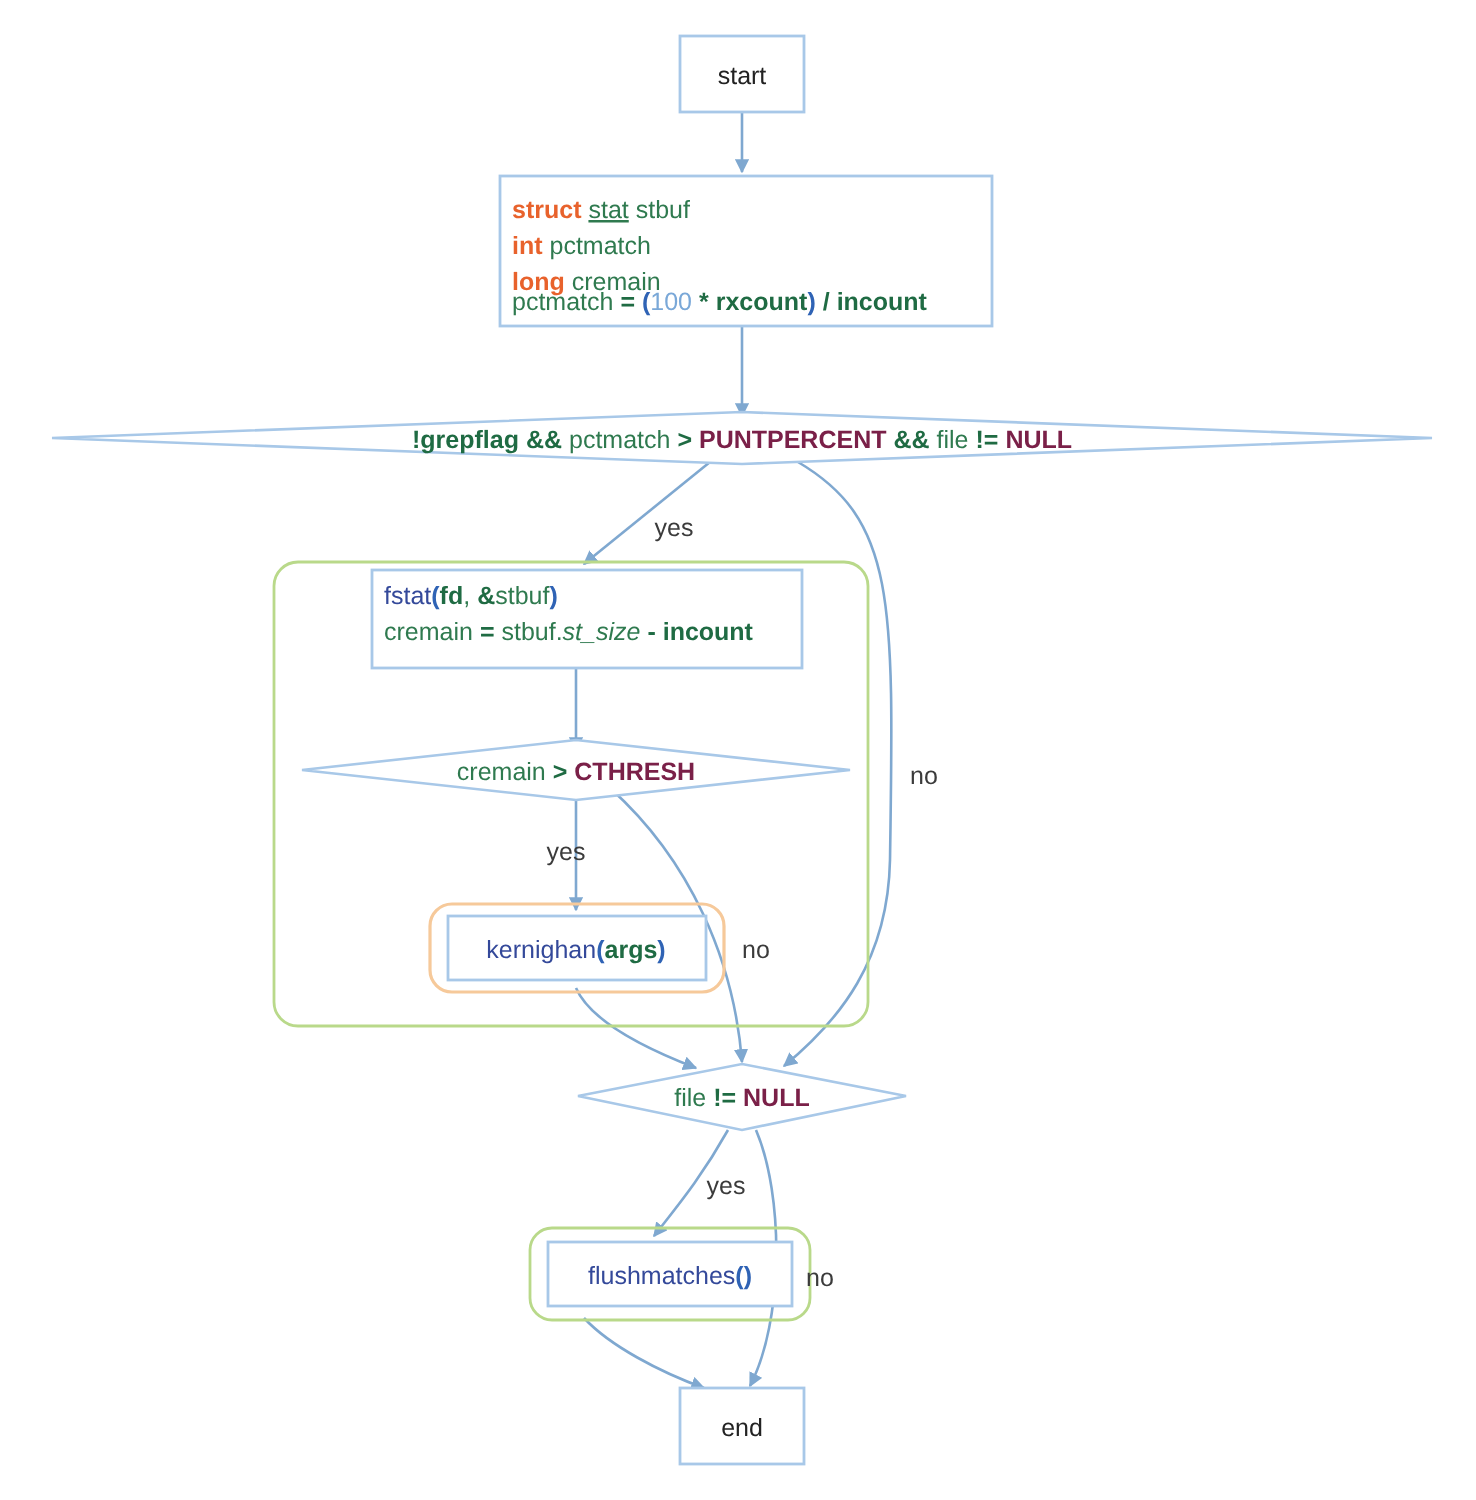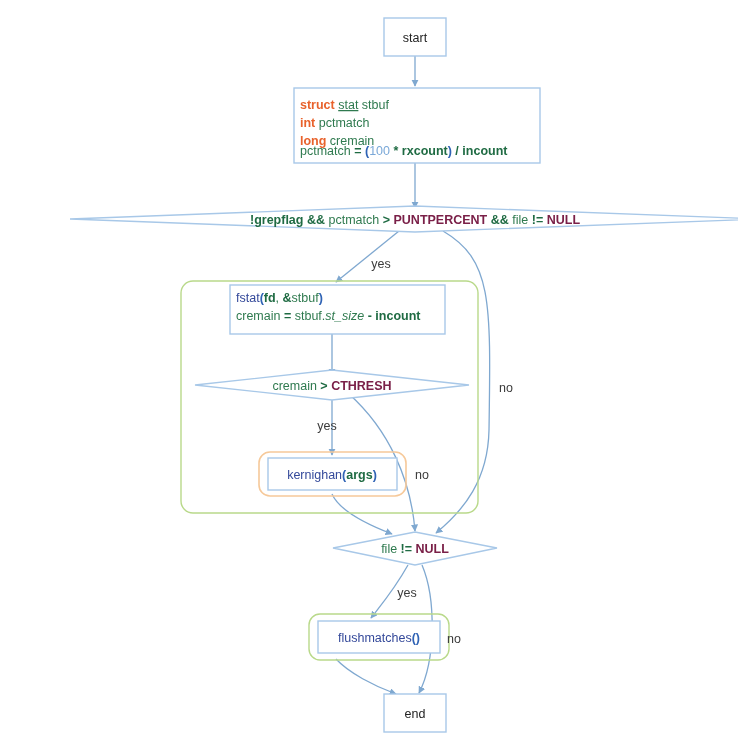--- a/index.html
+++ b/index.html
@@ -10,21 +10,20 @@
   body {
     width: 738px;
     height: 750px;
     font-family: "Liberation Sans", sans-serif;
     overflow: hidden;
   }
   #flow-root {
     position: relative;
     width: 588px;
     height: 750px;
-    padding-left: 44px;
   }
   svg#flowchart {
     display: block;
     width: 738px;
     height: 750px;
   }
   .node-rect {
     fill: #ffffff;
     stroke: #a8c8e8;
     stroke-width: 1.4;

